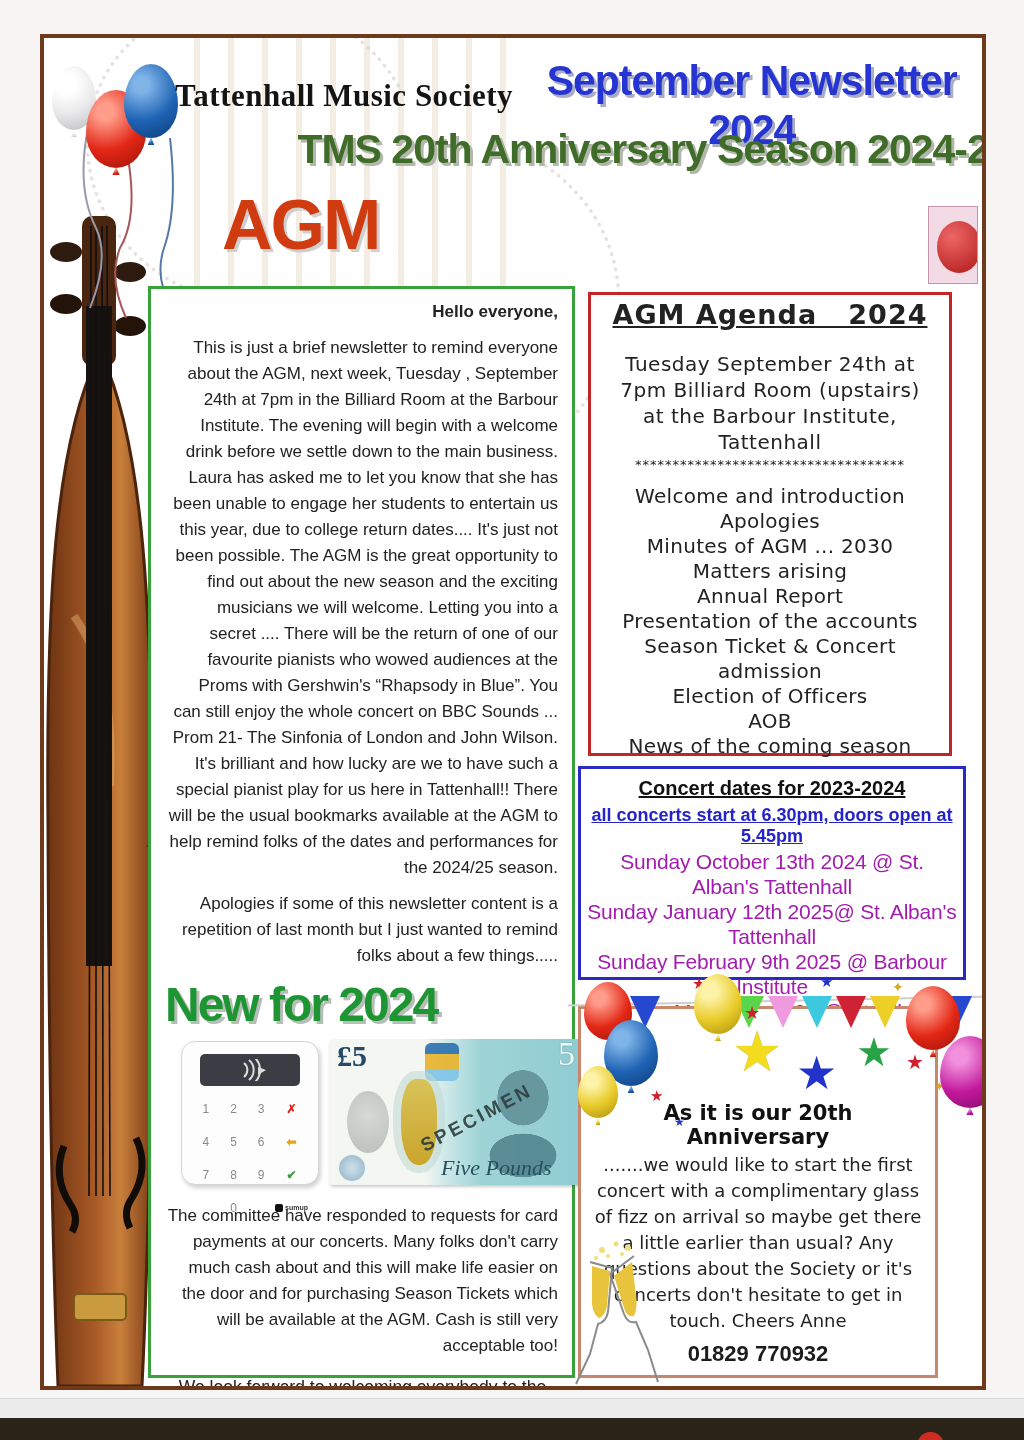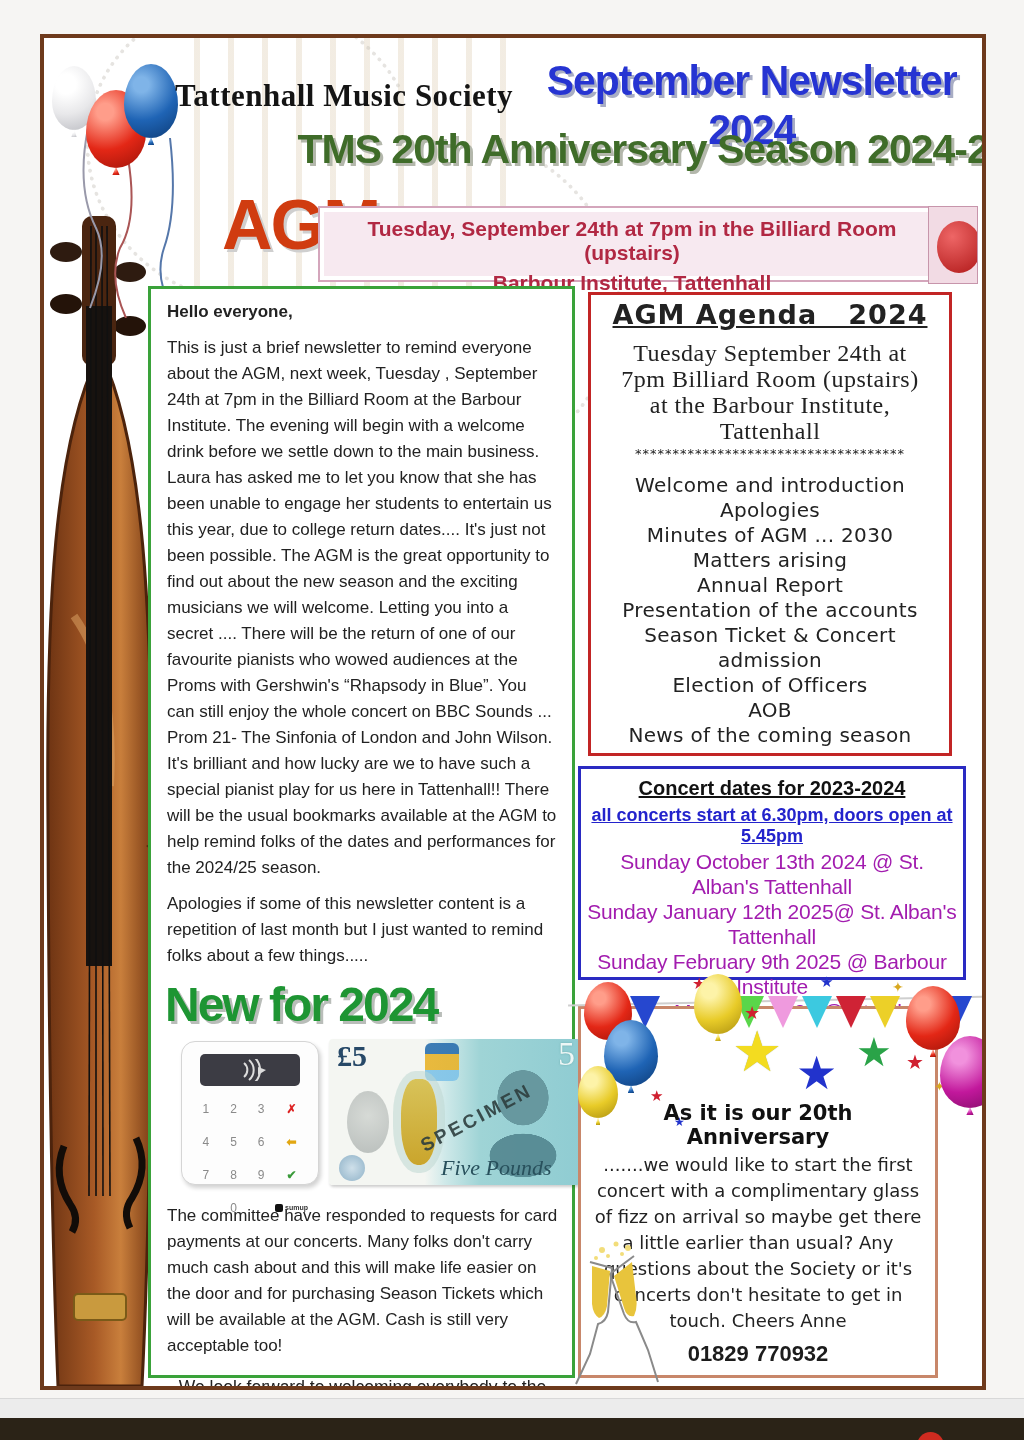--- a/index.html
+++ b/index.html
@@ -49,21 +49,21 @@
   .balloon-sticker{left:884px;top:168px;width:48px;height:76px;background:#f2dbe4;border:1px solid #c795ab;overflow:hidden;}
   .balloon-sticker i{position:absolute;left:8px;top:14px;width:44px;height:52px;display:block;border-radius:50%;
     background:radial-gradient(circle at 35% 30%,#e66,#b01818);}
 
   
   .violin{left:0px;top:148px;}
 
   
   .letter-box{left:104px;top:248px;width:427px;height:1092px;border:3px solid #3aa23a;background:#fff;
     box-sizing:border-box;padding:10px 14px 8px 16px;font-size:17px;line-height:26px;color:#222;}
-  .letter-box p{margin:0 0 10px 0;}
+  .letter-box p{margin:0 0 10px 0;text-align:right;}
   .greeting{font-weight:bold;margin-left:42px;}
   .b{font-weight:normal;}
   .new-heading{font-size:48px;font-weight:bold;color:#1e9533;line-height:52px;margin:2px 0 8px -2px;
     letter-spacing:-2px;text-shadow:3px 3px 0 #b9bdb9;}
   .pay-row{position:relative;height:150px;margin:0 0 14px 0;}
 
   
   .card-reader{position:absolute;left:14px;top:2px;width:136px;height:142px;background:#fdfdfd;
     border:1px solid #d5d5d5;border-radius:14px;box-shadow:2px 3px 4px rgba(0,0,0,.18);}
   .cr-screen{position:absolute;left:18px;top:12px;width:100px;height:32px;background:#3c3c44;border-radius:5px;
@@ -96,21 +96,21 @@
   .note .specimen{position:absolute;left:86px;top:66px;font-size:19px;font-weight:bold;color:#2e3e3e;
     letter-spacing:3px;transform:rotate(-28deg);opacity:.9;}
   .note .script{position:absolute;left:112px;bottom:4px;font-family:"Liberation Serif",serif;font-style:italic;
     font-size:22px;color:#28505c;margin-top:47px;}
   .closing{text-align:center;font-size:17.5px;line-height:28px;margin-top:14px;}
 
   
   .agenda-box{left:544px;top:254px;width:364px;height:464px;border:3px solid #c22525;background:#fff;
     box-sizing:border-box;padding:0 8px;text-align:center;font-family:"DejaVu Sans",sans-serif;color:#222;}
   .agenda-title{font-size:27px;font-weight:bold;text-decoration:underline;letter-spacing:1px;white-space:pre-wrap;margin-top:4px;}
-  .agenda-venue{margin-top:10px;font-size:24px;line-height:26px;letter-spacing:.5px;font-family:Liberation Serif, serif;}
+  .agenda-venue{margin-top:21px;font-size:20px;line-height:26px;letter-spacing:.5px;}
   .agenda-stars{font-size:13px;letter-spacing:1px;white-space:nowrap;overflow:hidden;margin-top:2px;}
   .agenda-items{margin-top:12px;font-size:20px;line-height:25px;letter-spacing:.3px;}
   .agenda-items div{max-width:330px;margin:0 auto;}
 
   
   .dates-box{left:534px;top:728px;width:388px;height:214px;border:3px solid #2a2ac2;background:#fff;
     box-sizing:border-box;padding:8px 4px;text-align:center;}
   .dates-title{font-size:20px;font-weight:bold;text-decoration:underline;color:#111;}
   .dates-sub{margin-top:5px;font-size:18px;font-weight:bold;text-decoration:underline;color:#2323cc;}
   .dates-list{margin-top:2px;font-size:21px;line-height:25px;color:#a21caf;letter-spacing:-.2px;}
@@ -186,24 +186,20 @@
   </svg>
   <div class="balloon bal-white abs" style="left:8px;top:28px;width:44px;height:64px;"></div>
   <div class="balloon bal-red abs" style="left:42px;top:52px;width:60px;height:78px;"></div>
   <div class="balloon bal-blue abs" style="left:80px;top:26px;width:54px;height:74px;"></div>
 
   <div class="abs society-title">Tattenhall Music Society</div>
   <div class="abs newsletter-title">September Newsletter 2024</div>
   <div class="abs season-title">TMS 20th Anniversary Season 2024-25</div>
 
   <div class="abs agm-label">AGM</div>
-  <div class="abs agm-banner">
-    <div class="l1">Tuesday, September 24th at 7pm in the Billiard Room (upstairs)</div>
-    <div class="l2">Barbour Institute, Tattenhall</div>
-  </div>
   <div class="abs balloon-sticker">
       <i></i>
     </div>
 
   <div class="abs letter-box">
     <p class="greeting">Hello everyone,</p>
     <p><span class="b">This is just a brief newsletter</span><span> to remind everyone about the AGM, next week, Tuesday , September 24th at 7pm in the Billiard Room at the Barbour Institute. The evening will begin with a welcome drink before we settle down to the main business. Laura has asked me to let you know that she has been unable to engage her students to entertain us this year, due to college return dates.... It's just not been possible. The AGM is the great opportunity to find out about the new season and the exciting musicians we will welcome. </span><span class="b">Letting you into a secret ....</span><span> There will be the return of one of our favourite pianists who wowed audiences at the Proms with  Gershwin's “Rhapsody in Blue”. You can still enjoy the whole concert on BBC Sounds ... Prom 21- The Sinfonia of London and John Wilson. It's brilliant and how lucky are we to have such a special pianist play for us here in Tattenhall!! There will be the usual bookmarks available at the AGM to help remind folks of the dates and performances for the 2024/25 season.</span></p>
     <p>Apologies if some of this newsletter content is a repetition of last month but I just wanted to remind folks about a few things.....</p>
 
     <div class="new-heading">New for 2024</div>

